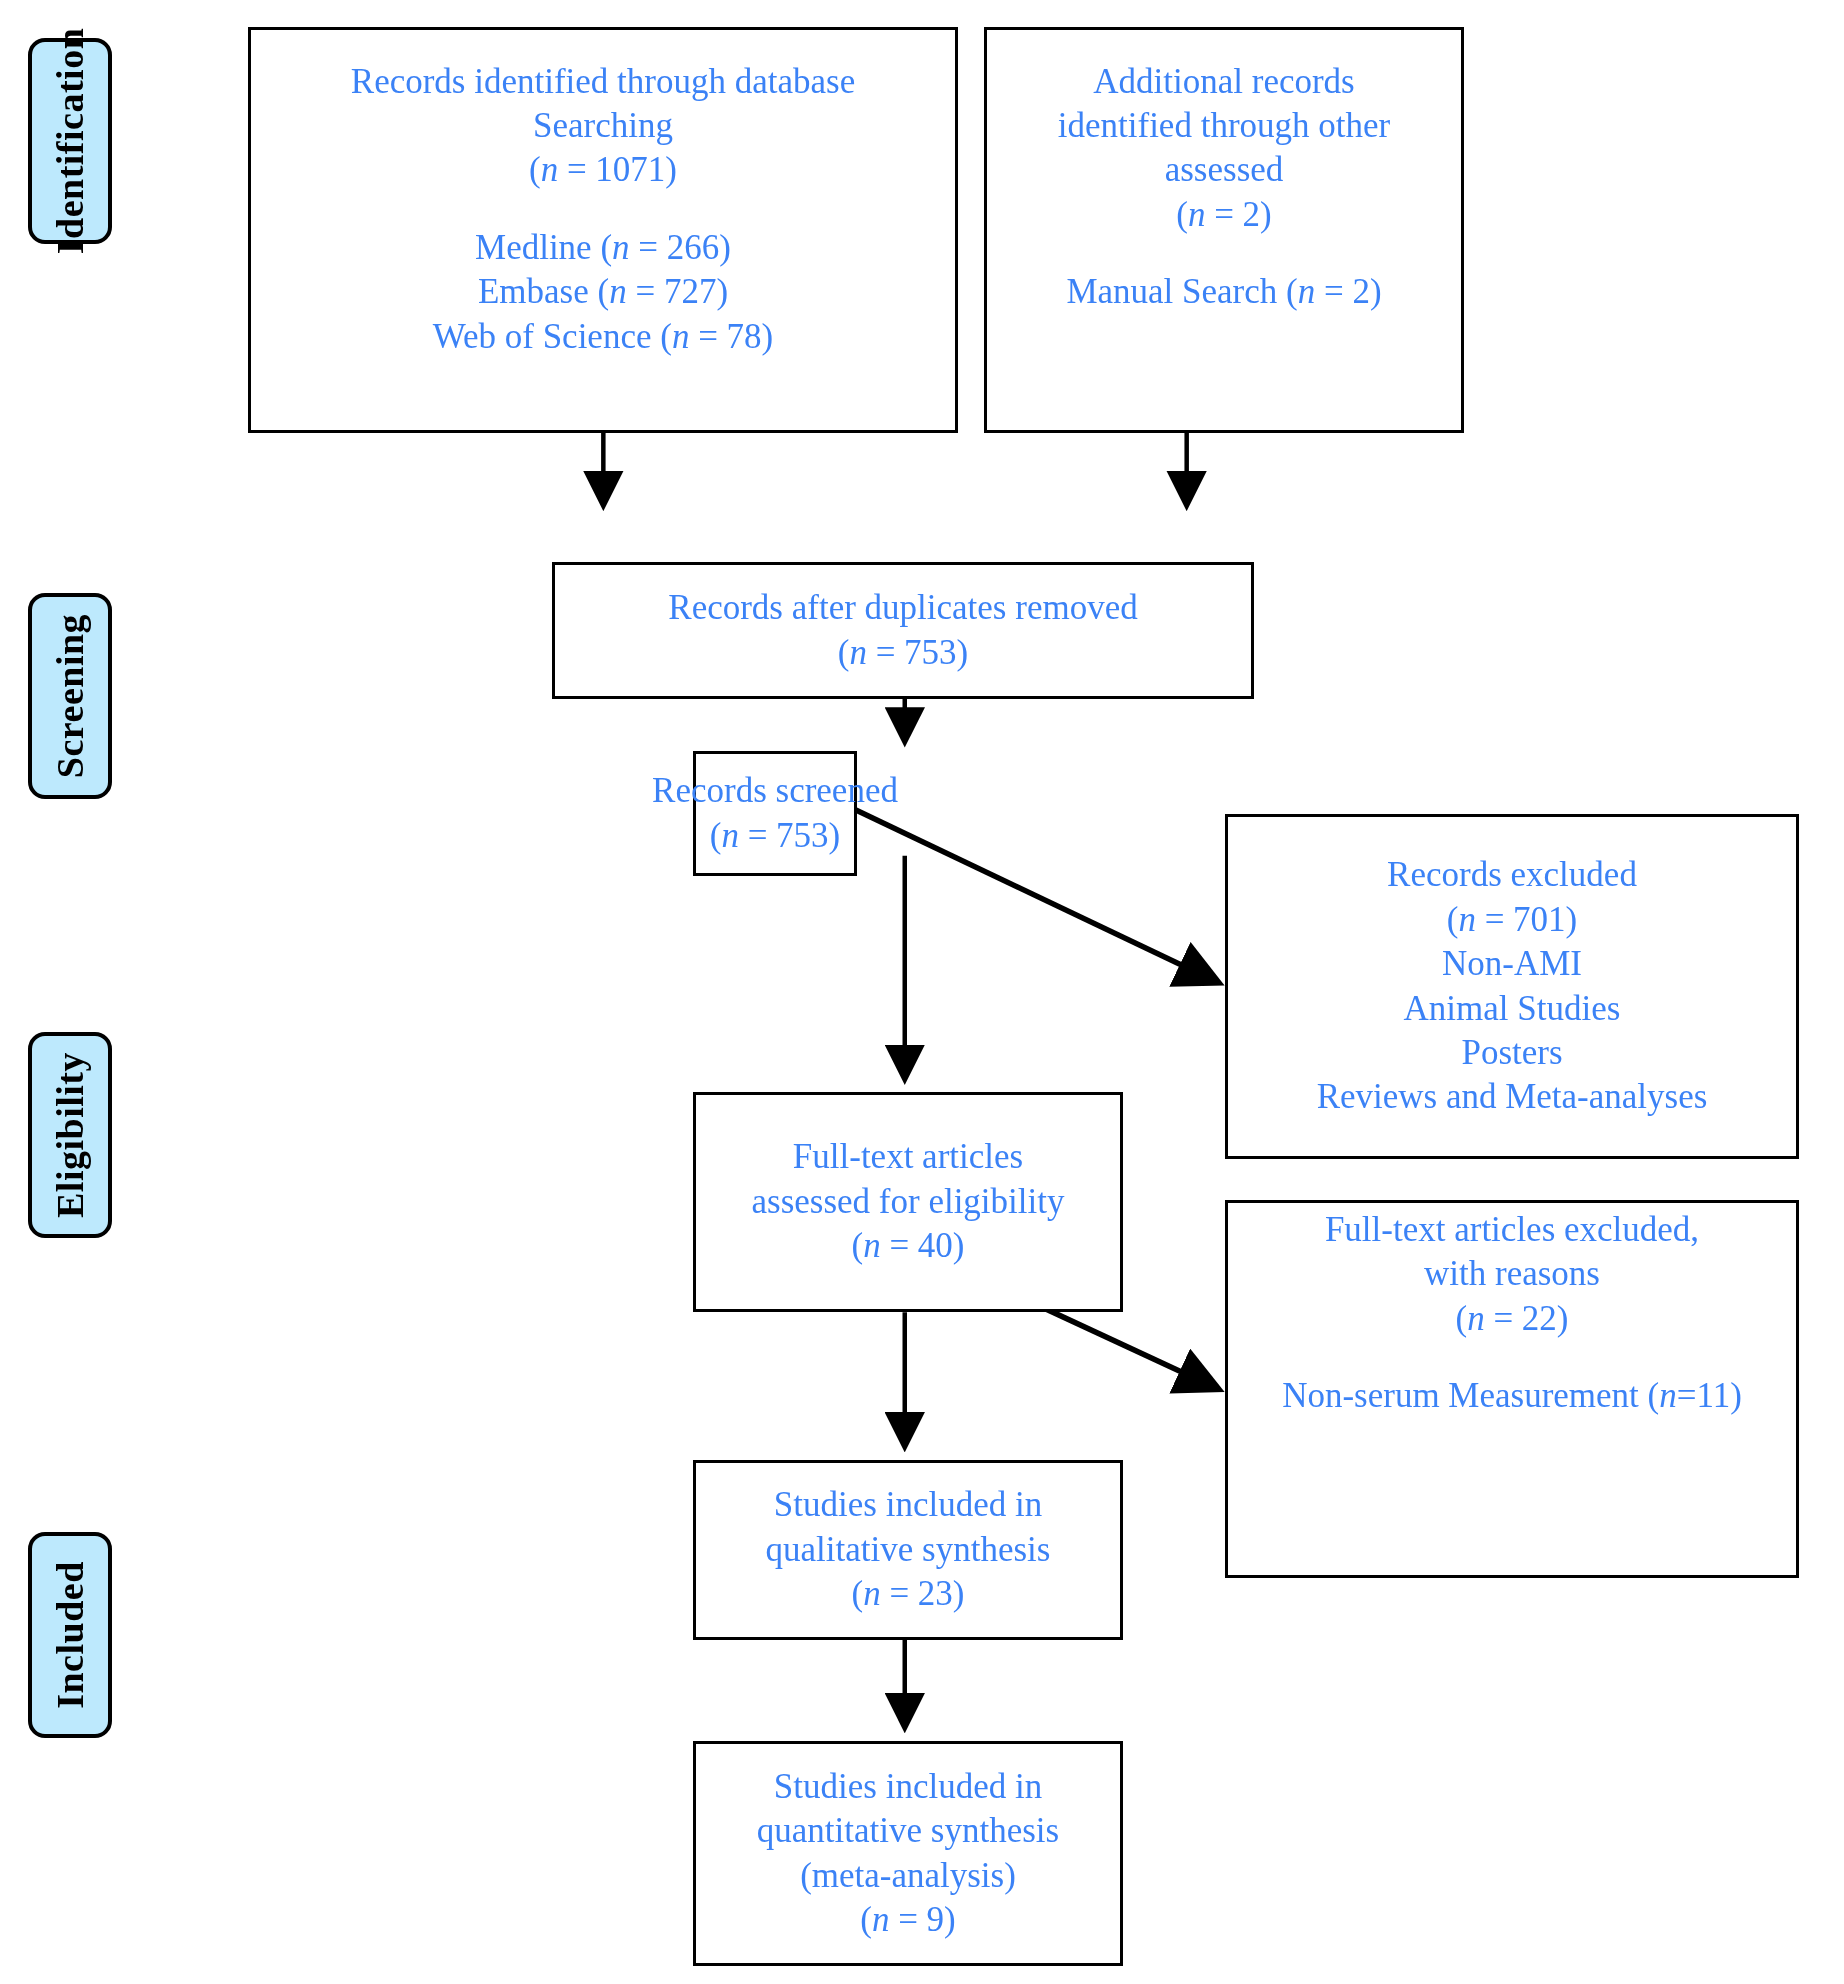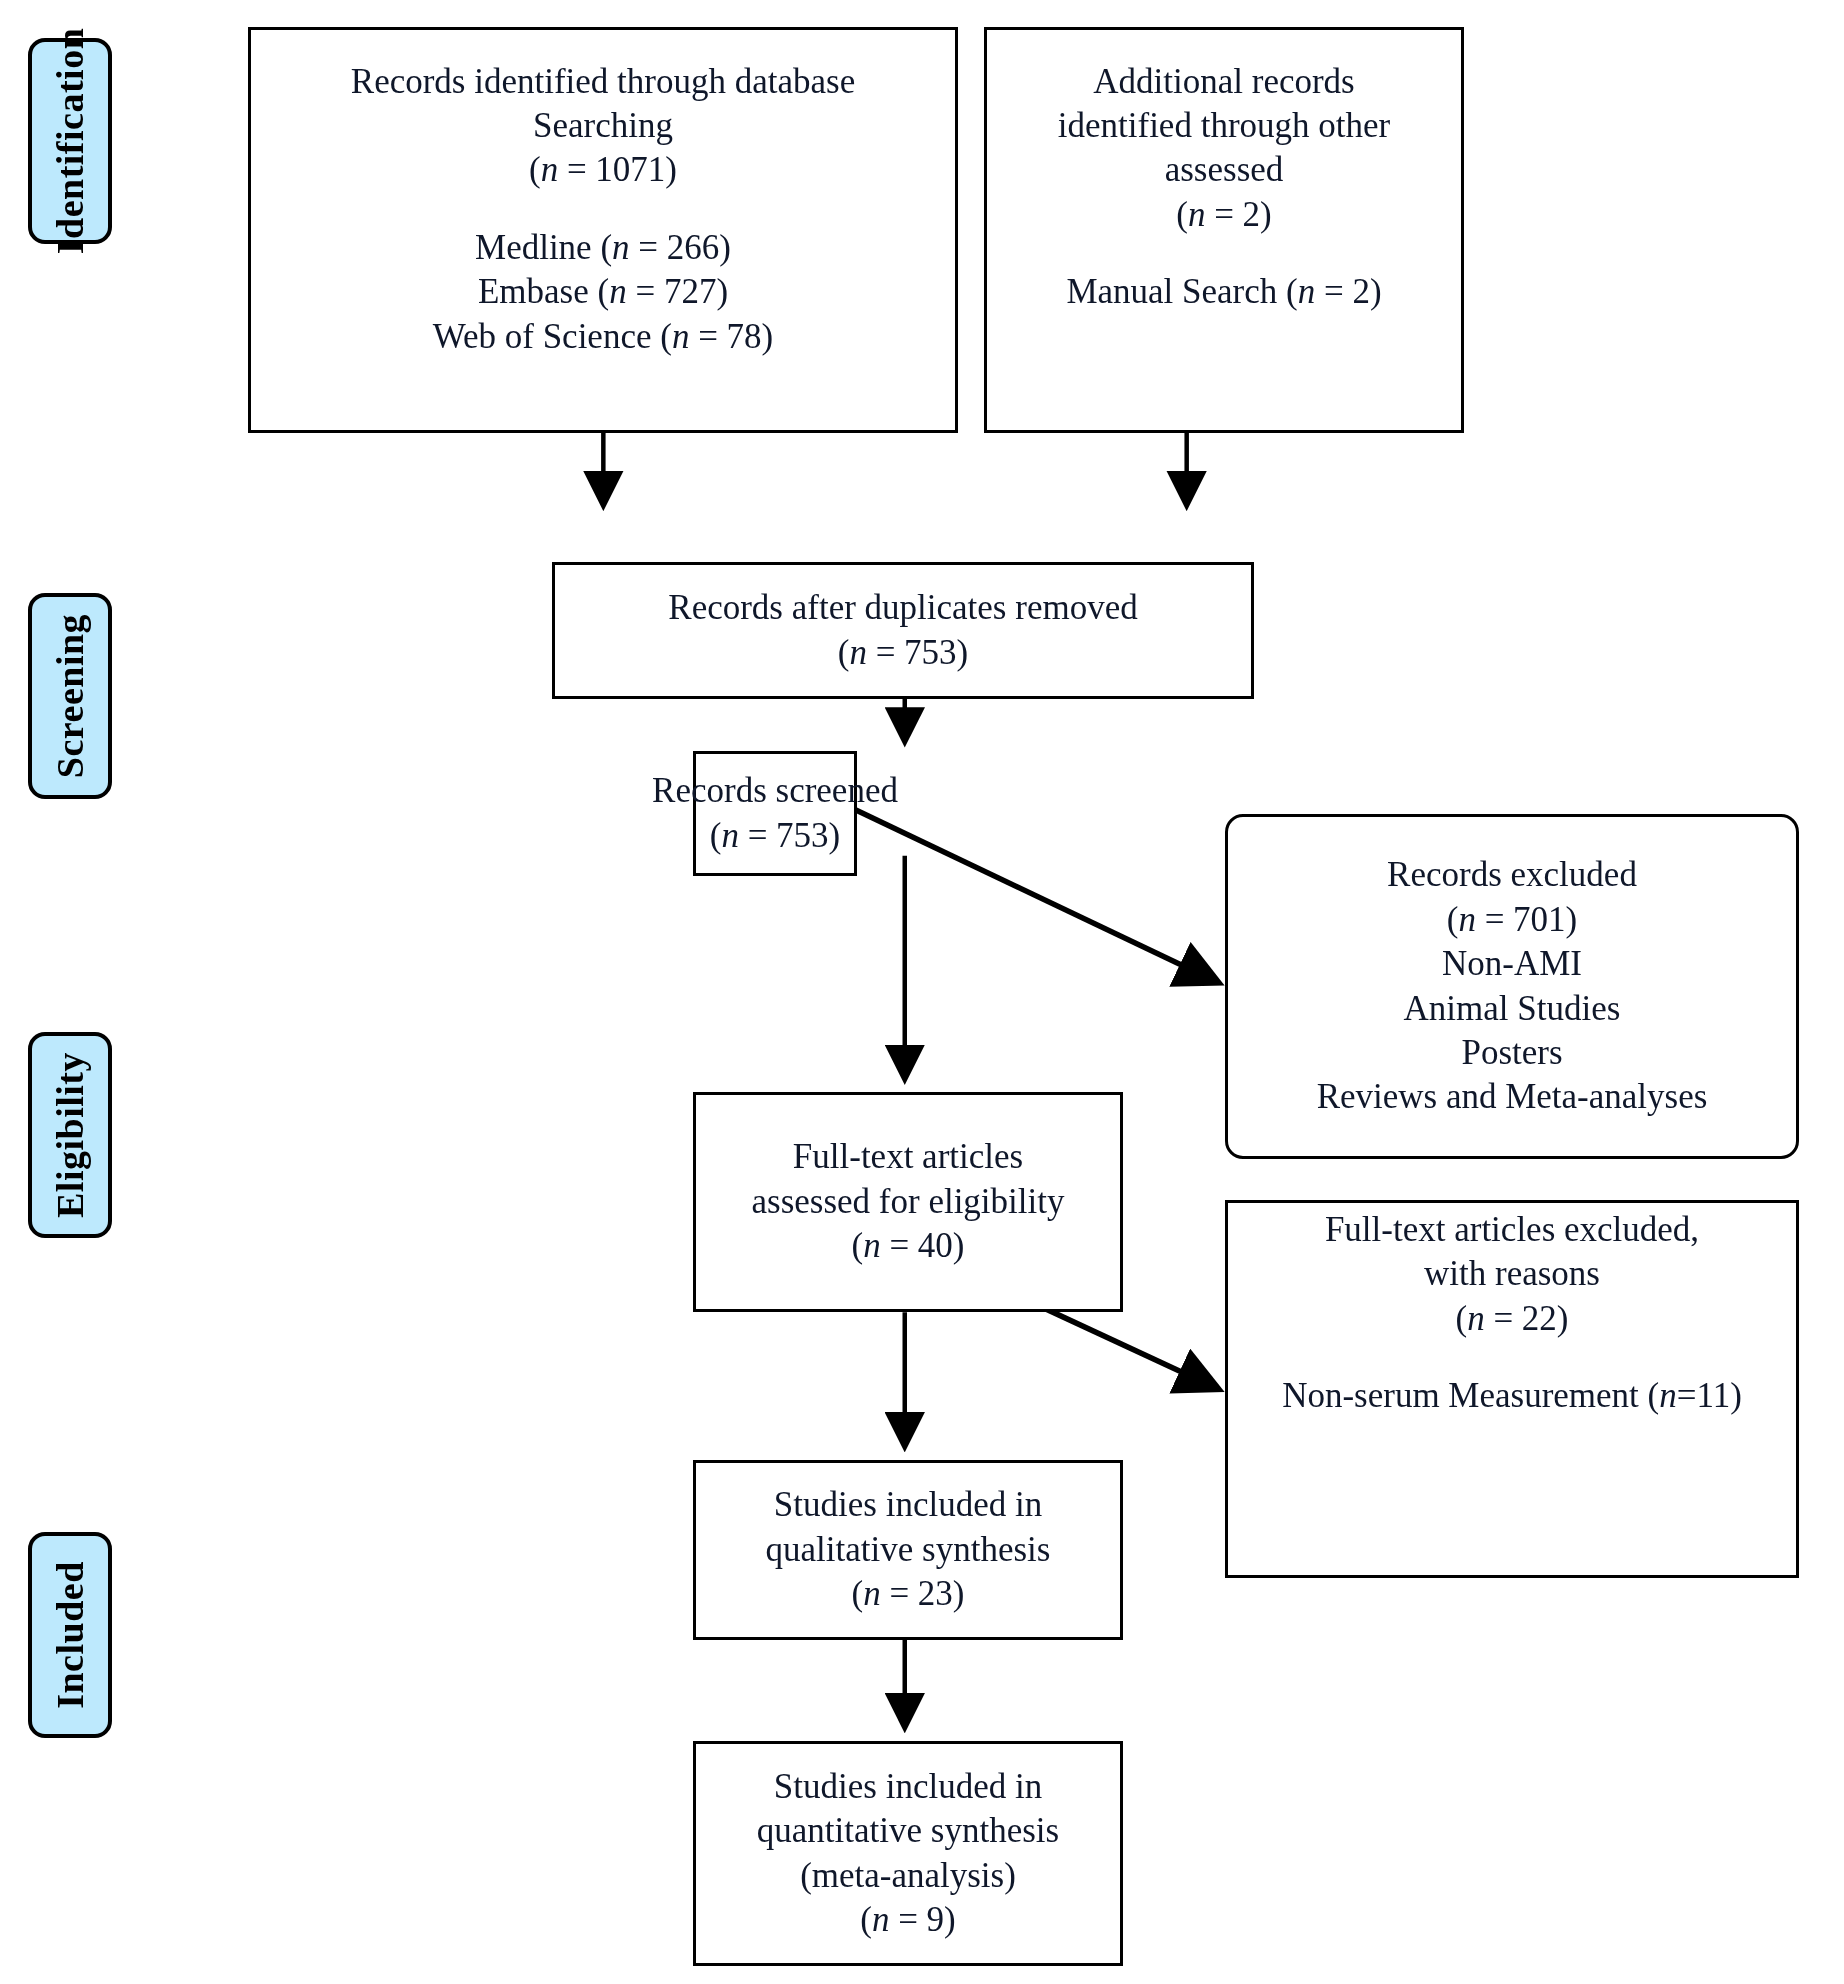--- a/index.html
+++ b/index.html
@@ -42,21 +42,21 @@
   .flow-box {
     position: absolute;
     background: #ffffff;
     border: 3.5px solid #000000;
     box-sizing: border-box;
     display: flex;
     flex-direction: column;
     align-items: center;
     justify-content: center;
     text-align: center;
-    color: #0f172a;
+    color: #3b82f6;
     font-size: 35px;
     line-height: 1.27;
     padding: 5px 9px;
   }
   .flow-box .ln { display: block; white-space: nowrap; }
   .flow-box .gap { display: block; height: 33px; }
   .flow-box .it { font-style: italic; }
 
   
   #connectors {
@@ -134,21 +134,21 @@
   <div class="flow-box" style="left:552px; top:518px; width:702px; height:137px;margin-top:44px;">
     <span class="ln">Records after duplicates removed</span>
     <span class="ln"><span>(</span><span class="it">n</span><span> = 753)</span></span>
   </div>
 
   <div class="flow-box" style="left:693px; top:751px; width:162px; height:125px; width:164px;">
     <span class="ln">Records screened</span>
     <span class="ln"><span>(</span><span class="it">n</span><span> = 753)</span></span>
   </div>
 
-  <div class="flow-box" style="left:1225px; top:814px; width:574px; height:345px;border-radius:18px;">
+  <div class="flow-box" style="left:1225px; top:814px; width:574px; height:345px;">
     <span class="ln">Records excluded</span>
     <span class="ln"><span>(</span><span class="it">n</span><span> = 701)</span></span>
     <span class="ln">Non-AMI</span>
     <span class="ln">Animal Studies</span>
     <span class="ln">Posters</span>
     <span class="ln">Reviews and Meta-analyses</span>
   </div>
 
   <div class="flow-box" style="left:693px; top:1092px; width:430px; height:220px;">
     <span class="ln">Full-text articles</span>

